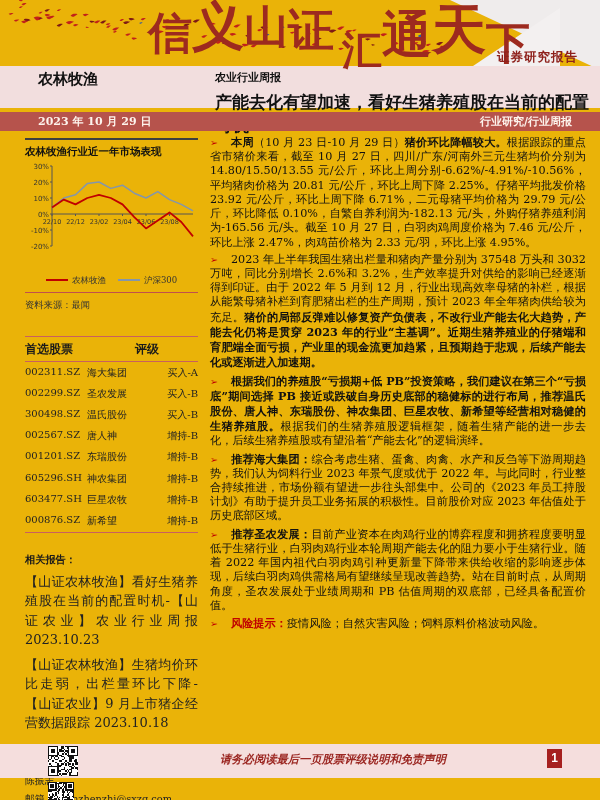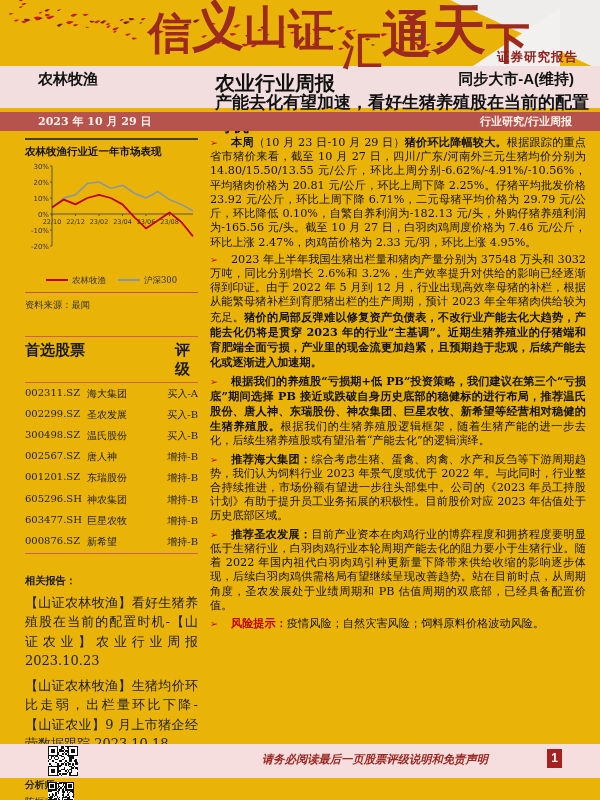--- a/index.html
+++ b/index.html
@@ -14,42 +14,42 @@
   .brand{position:absolute;left:148px;top:-4px;white-space:nowrap;color:#9d2a1f;
          font-weight:bold;font-family:"DejaVu Serif","Liberation Serif",serif;z-index:2;}
   .brand span{display:inline-block;line-height:1;}
   .doc-type{position:absolute;right:22px;top:49px;font-family:"Liberation Sans",sans-serif;
             font-weight:bold;font-size:12.5px;color:#8e211c;letter-spacing:1px;z-index:3;}
   
   .title-band{position:absolute;left:0;top:66px;width:600px;height:42px;background:#f2dede;}
   .industry{position:absolute;left:38px;top:4px;font-family:"Liberation Sans",sans-serif;
             font-weight:bold;font-size:15px;color:#111;}
   .report-title{position:absolute;left:215px;top:4px;font-family:Liberation Sans, sans-serif;
-            font-weight:bold;font-size:20px;color:#111;}
+            font-weight:bold;font-size:11px;color:#111;}
   .rating{position:absolute;right:26px;top:4px;font-family:"Liberation Sans",sans-serif;
             font-weight:bold;font-size:15px;color:#111;}
   .subtitle{position:absolute;left:215px;top:25px;font-family:"Liberation Sans",sans-serif;
             font-weight:bold;font-size:17px;color:#111;}
   
   .date-bar{position:absolute;left:0;top:112px;width:600px;height:19px;background:#b6534c;
             font-weight:bold;font-size:11px;line-height:19px;color:#fdf3ec;}
   .date-bar .left{position:absolute;left:38px;}
   .date-bar .right{position:absolute;right:28px;}
   
   .sidebar{position:absolute;left:25px;top:138px;width:173px;font-size:10px;}
   .chart-block{border-top:2px solid #3f3f3f;padding-top:5px;}
   .chart-title{font-family:"Liberation Sans",sans-serif;font-weight:bold;font-size:10.5px;color:#111;}
   .legend{display:flex;justify-content:center;gap:12px;font-size:8.5px;color:#333;margin-top:2px;}
   .legend .item{display:flex;gap:4px;}
   .legend .sw{width:22px;height:2px;margin-top:4px;}
   .red-rule{border-top:1.5px solid #c0504d;margin-top:5px;}
   .source{font-size:9.3px;color:#333;margin-top:6px;}
   .stocks{margin-top:24px;}
-  .thead{display:flex;font-family:"Liberation Sans",sans-serif;font-weight:bold;font-size:15px;
-         border-top:1.5px solid #c9605e;border-bottom:1.2px solid #c9605e;padding:4px 0 3px 0;gap:40px;}
+  .thead{display:flex;font-family:"Liberation Sans",sans-serif;font-weight:bold;font-size:12px;
+         border-top:1.5px solid #c9605e;border-bottom:1.2px solid #c9605e;padding:4px 0 3px 0;}
   .thead .c1{width:110px;}
   .thead .c2{flex:1;}
   .trow{display:flex;padding:3.6px 0;font-size:10px;color:#222;}
   .trow .code{width:62px;}
   .trow .name{flex:1;}
   .trow .rat{width:48px;text-align:right;}
   .tbot{border-top:1.6px solid #c9605e;}
   .related{margin-top:20px;}
   .related-title{font-family:"Liberation Sans",sans-serif;font-weight:bold;font-size:10.2px;}
   .related-item{font-size:13px;line-height:1.5;margin-top:5px;color:#222;text-align:justify;}
@@ -58,21 +58,21 @@
   
   .main{position:absolute;left:210px;top:135px;width:376px;}
   .para{font-size:11.2px;line-height:1.27;text-align:justify;margin:0 0 3px 0;color:#111;}
   .para .mk{color:#c00000;font-family:"DejaVu Sans",sans-serif;font-size:9.5px;padding-right:13px;}
   .para .b{font-weight:bold;}
   .para .red{color:#c00000;}
   
   .footer-band{position:absolute;left:0;top:744px;width:600px;height:34px;background:#f5dedd;}
   .qr1{position:absolute;left:48px;top:746px;width:30px;height:30px;background:#fff;}
   .qr2{position:absolute;left:48px;top:782px;width:26px;height:26px;background:#fff;}
-  .disclaimer{position:absolute;left:220px;top:752px;width:310px;text-align:center;
+  .disclaimer{position:absolute;left:220px;top:752px;width:310px;text-align:left;
        font-style:italic;font-weight:bold;font-size:11.3px;color:#9c2823;}
   .pagebox{position:absolute;right:38px;top:749px;width:15px;height:19px;background:#a6201f;
        color:#fff;font-family:"Liberation Sans",sans-serif;font-weight:bold;font-size:12px;
        text-align:center;line-height:19px;}
   svg text{font-family:"DejaVu Sans","Liberation Sans",sans-serif;}
 </style>
 </head>
 <body>
 
 <div class="page">
@@ -352,21 +352,20 @@
           <path d="M0 1 C3 -1 6 -1 9 0 L4 3 C2 3 1 2 0 1 Z" fill="#c2221a"></path>
         </g>
       </svg>
     <div class="brand"><span style="font-size: 44px; transform: translateY(6px);">信</span><span style="font-size: 52px; transform: translateY(2px);">义</span><span style="font-size: 44px; transform: translateY(0px);">山</span><span style="font-size: 46px; transform: translateY(4px);">证</span><span style="font-size: 40px; transform: translateY(22px); margin-left: 8px;">汇</span><span style="font-size: 50px; transform: translateY(10px);">通</span><span style="font-size: 54px; transform: translateY(6px);">天</span><span style="font-size: 44px; transform: translateY(16px);">下</span></div>
     <div class="doc-type">证券研究报告</div>
   </div>
 
   <div class="title-band">
     <div class="industry">农林牧渔</div>
     <div class="report-title">农业行业周报</div>
-    <div class="rating">同步大市-A(维持)</div>
     <div class="subtitle">产能去化有望加速，看好生猪养殖股在当前的配置时机</div>
   </div>
 
   <div class="date-bar">
     <span class="left">2023 年 10 月 29 日</span>
     <span class="right">行业研究/行业周报</span>
   </div>
 
   <div class="sidebar">
     <div class="chart-block">

